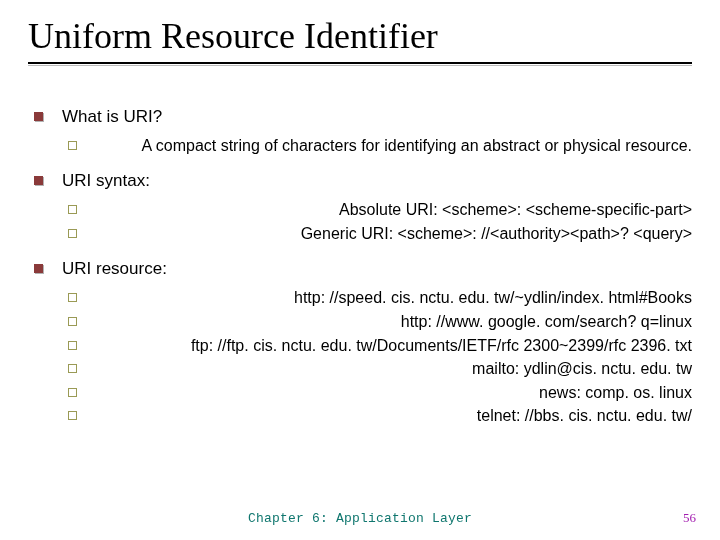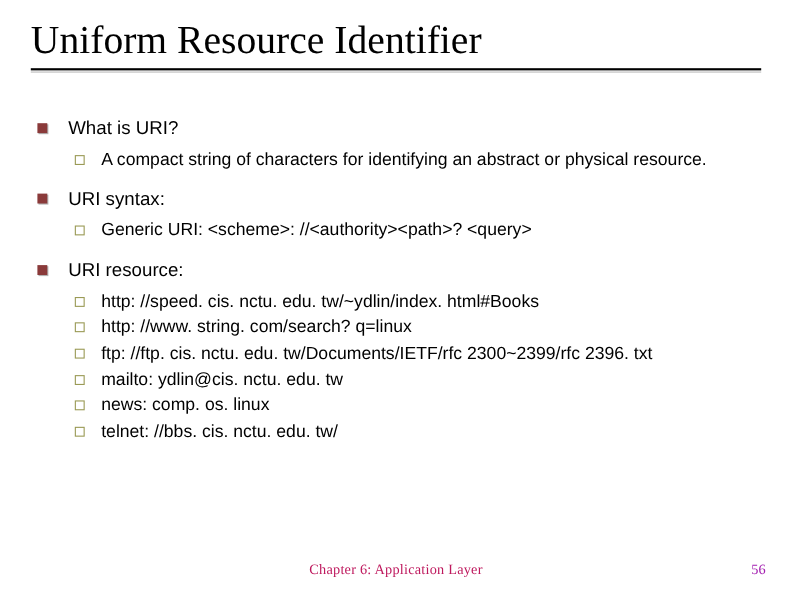--- a/index.html
+++ b/index.html
@@ -63,40 +63,41 @@
   ul.level2 {
     list-style: none;
     padding: 0;
     margin: 6px 0 0 0;
   }
   ul.level2 > li {
     margin: 2px 0;
     padding-left: 30px;
     position: relative;
     font-size: 16px;
+    text-align: right;
   }
   ul.level2 > li::before {
     content: "";
     position: absolute;
     left: 6px;
     top: 6px;
     width: 7px;
     height: 7px;
     border: 1px solid #9a9a55;
     background: transparent;
   }
   .footer-center {
     position: absolute;
     bottom: 14px;
     left: 0;
     right: 0;
     text-align: center;
-    font-family: Liberation Serif, serif;
+    font-family: Liberation Mono, monospace;
     font-size: 13px;
-    color: #be185d;
+    color: #0f766e;
     letter-spacing: .2px;
   }
   .footer-right {
     position: absolute;
     bottom: 14px;
     right: 24px;
     font-family: Garamond, "Times New Roman", serif;
     font-size: 13px;
     color: #a21caf;
   }
@@ -116,29 +117,30 @@
       <li>
         <span>What is URI?</span>
         <ul class="level2">
           <li>A compact string of characters for identifying an abstract or physical resource.</li>
         </ul>
       </li>
 
       <li>
         <span>URI syntax:</span>
         <ul class="level2">
+          <li>Absolute URI: &lt;scheme&gt;: &lt;scheme-specific-part&gt;</li>
           <li>Generic URI: &lt;scheme&gt;: //&lt;authority&gt;&lt;path&gt;? &lt;query&gt;</li>
         </ul>
       </li>
 
       <li>
         <span>URI resource:</span>
         <ul class="level2">
           <li>http: //speed. cis. nctu. edu. tw/~ydlin/index. html#Books</li>
-          <li>http: //www. string. com/search? q=linux</li>
+          <li>http: //www. google. com/search? q=linux</li>
           <li>ftp: //ftp. cis. nctu. edu. tw/Documents/IETF/rfc 2300~2399/rfc 2396. txt</li>
           <li>mailto: ydlin@cis. nctu. edu. tw</li>
           <li>news: comp. os. linux</li>
           <li>telnet: //bbs. cis. nctu. edu. tw/</li>
         </ul>
       </li>
 
     </ul>
   </div>
 

